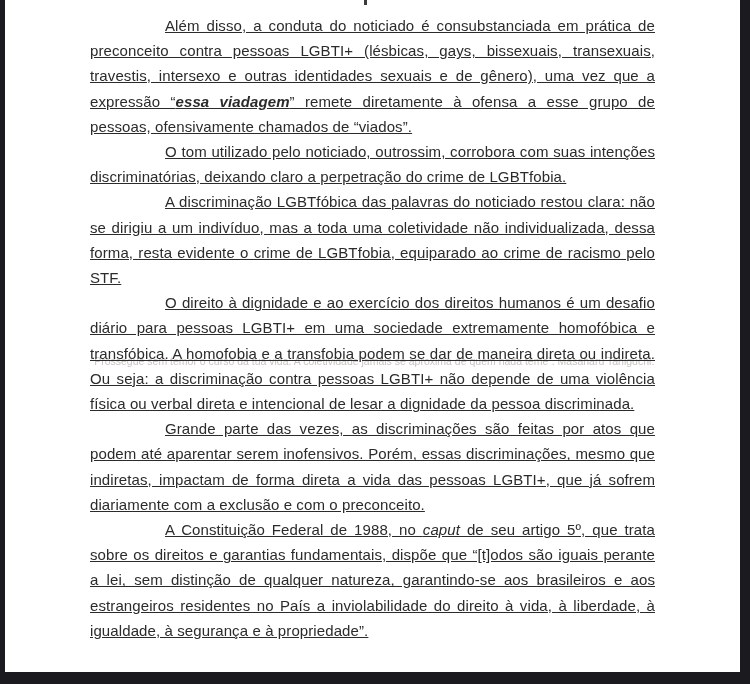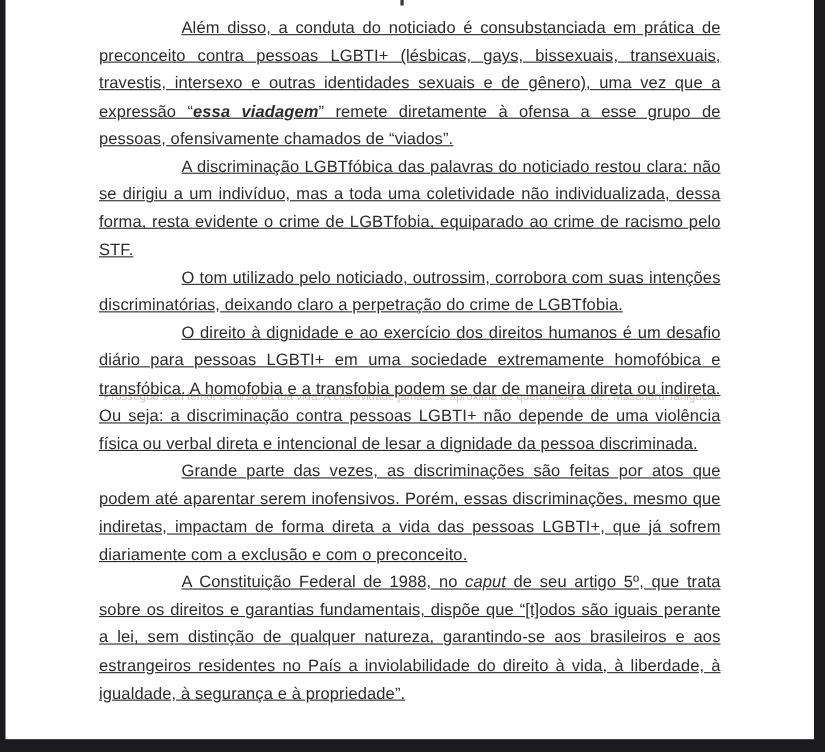--- a/index.html
+++ b/index.html
@@ -74,18 +74,18 @@
 <div class="frame frame-left" style="background: rgb(27, 27, 31);"></div>
 <div class="frame frame-right" style="background: rgb(27, 27, 31);"></div>
 <div class="frame frame-bottom" style="background: rgb(27, 27, 31);"></div>
 
 <div class="top-fragment"></div>
 
 <div class="watermark" style="color: rgb(200, 196, 192);">“Prossegue sem temor o curso da tua vida. A coletividade jamais se aproxima de quem nada teme”. Masaharu Taniguchi.</div>
 
 <div class="doc" style="color: rgb(43, 43, 43);">
     <p><span>Além disso, a conduta do noticiado é consubstanciada em prática de preconceito contra pessoas LGBTI+ (lésbicas, gays, bissexuais, transexuais, travestis, intersexo e outras identidades sexuais e de gênero), uma vez que a expressão “</span><span class="seg-bold-italic">essa viadagem</span><span>” remete diretamente à ofensa a esse grupo de pessoas, ofensivamente chamados de “viados”.</span></p>
+    <p><span>O tom utilizado pelo noticiado, outrossim, corrobora com suas intenções discriminatórias, deixando claro a perpetração do crime de LGBTfobia.</span></p>
     <p><span>A discriminação LGBTfóbica das palavras do noticiado restou clara: não se dirigiu a um indivíduo, mas a toda uma coletividade não individualizada, dessa forma, resta evidente o crime de LGBTfobia, equiparado ao crime de racismo pelo STF.</span></p>
-    <p><span>O tom utilizado pelo noticiado, outrossim, corrobora com suas intenções discriminatórias, deixando claro a perpetração do crime de LGBTfobia.</span></p>
     <p><span>O direito à dignidade e ao exercício dos direitos humanos é um desafio diário para pessoas LGBTI+ em uma sociedade extremamente homofóbica e transfóbica. A homofobia e a transfobia podem se dar de maneira direta ou indireta. Ou seja: a discriminação contra pessoas LGBTI+ não depende de uma violência física ou verbal direta e intencional de lesar a dignidade da pessoa discriminada.</span></p>
     <p><span>Grande parte das vezes, as discriminações são feitas por atos que podem até aparentar serem inofensivos. Porém, essas discriminações, mesmo que indiretas, impactam de forma direta a vida das pessoas LGBTI+, que já sofrem diariamente com a exclusão e com o preconceito.</span></p>
     <p><span>A Constituição Federal de 1988, no </span><span class="seg-italic">caput</span><span> de seu artigo 5º, que trata sobre os direitos e garantias fundamentais, dispõe que “[t]odos são iguais perante a lei, sem distinção de qualquer natureza, garantindo-se aos brasileiros e aos estrangeiros residentes no País a inviolabilidade do direito à vida, à liberdade, à igualdade, à segurança e à propriedade”.</span></p>
   </div>
 
 </body></html>

